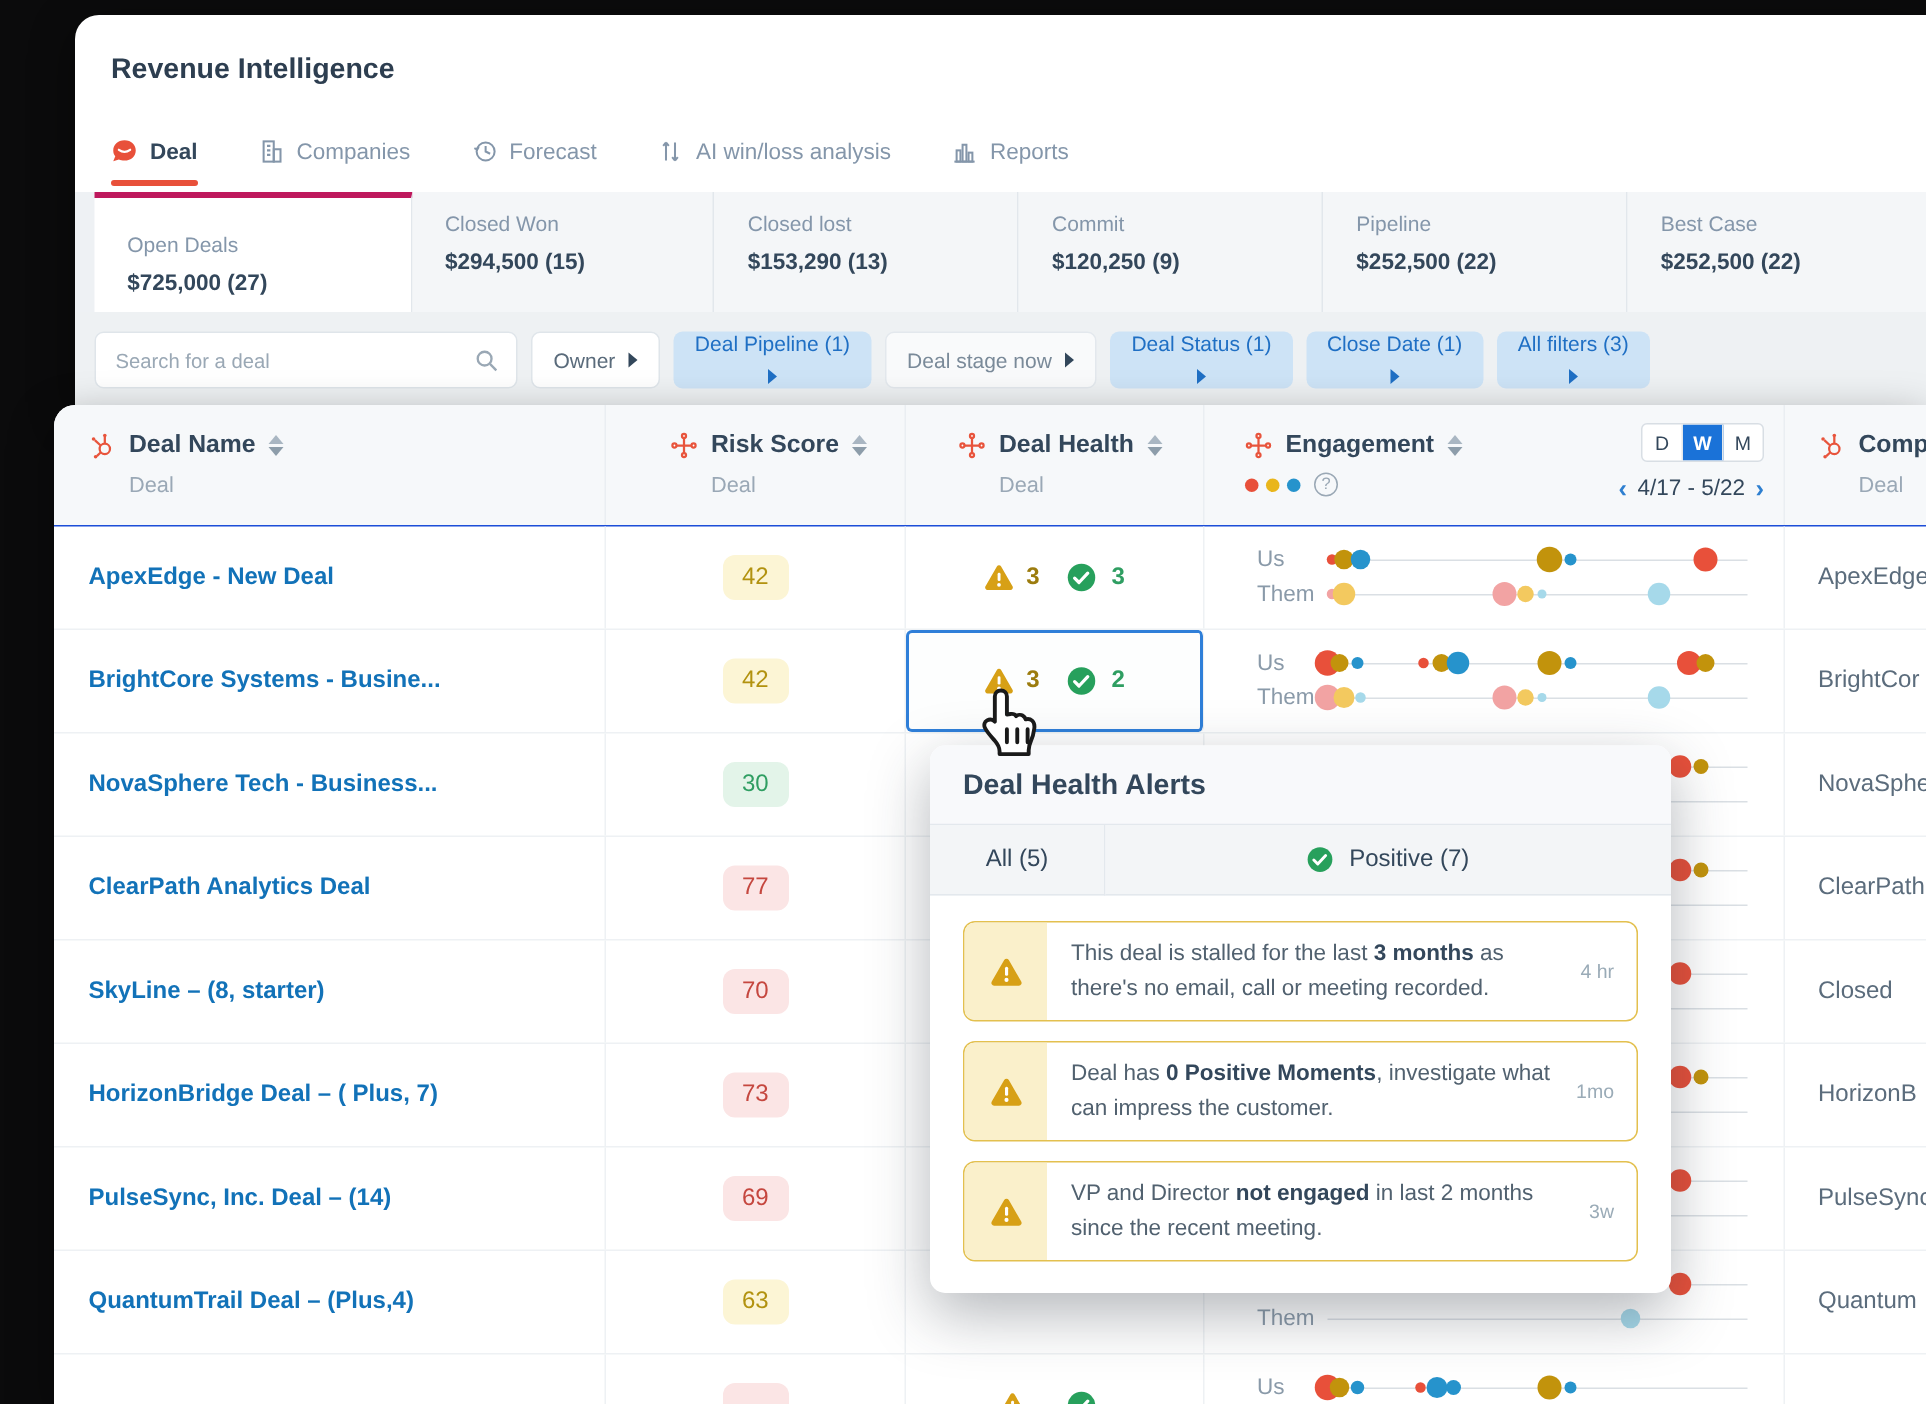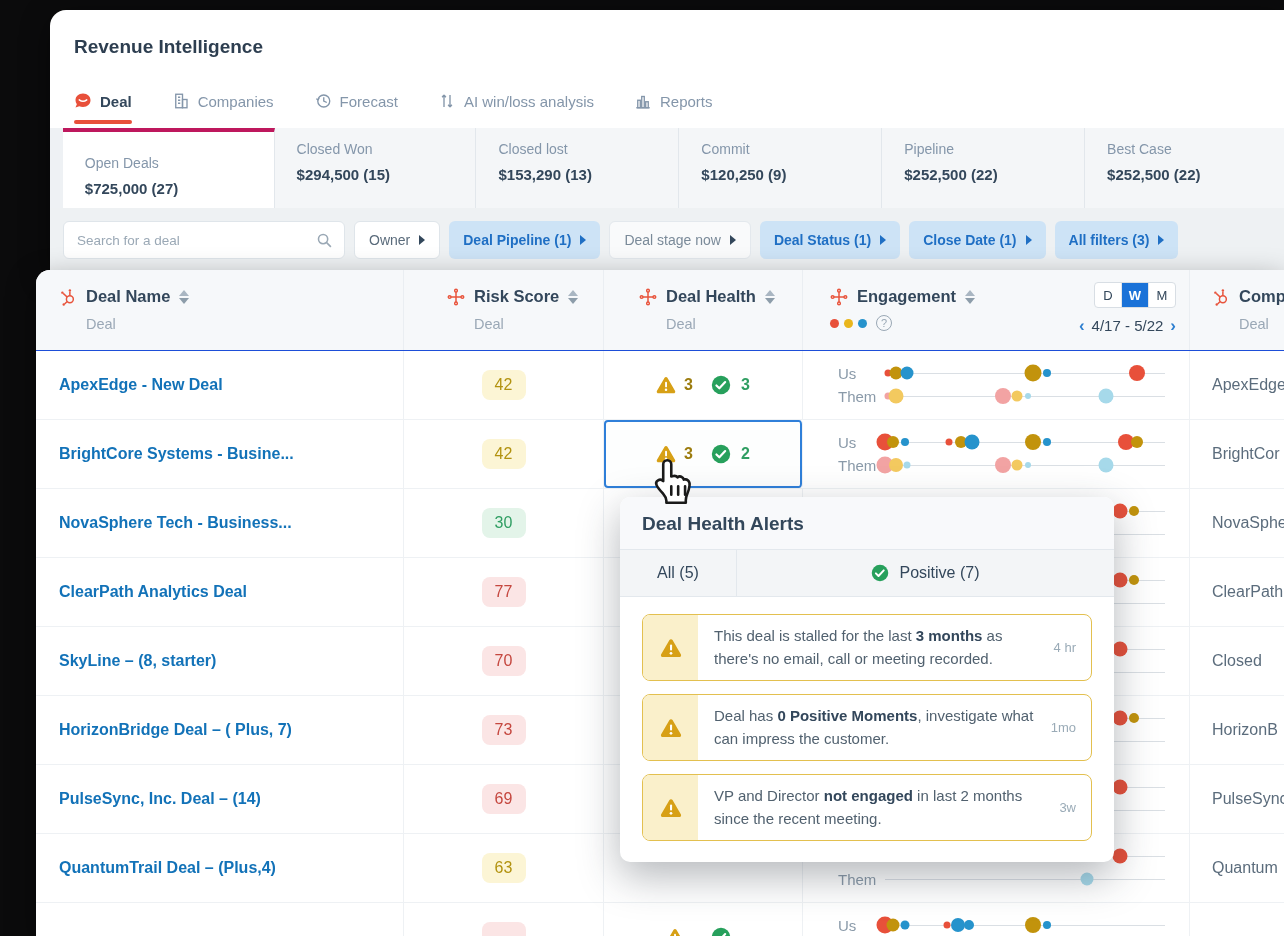--- a/index.html
+++ b/index.html
@@ -24,21 +24,21 @@
   
   .filterbar{position:absolute;left:0;right:0;top:198px;height:64px;background:#eef1f3;display:flex;align-items:center;gap:9px;padding-left:13px;box-sizing:border-box;}
   .search{width:282px;height:38px;background:#fff;border:1px solid #dfe5ea;border-radius:6px;position:relative;box-sizing:border-box;}
   .search input{border:0;outline:0;background:transparent;width:240px;height:36px;padding:0 0 0 13px;font-size:13.5px;color:#516273;font-family:inherit;}
   .search input::placeholder{color:#9aa8b5;}
   .search .mag{position:absolute;right:11px;top:10px;}
   .fbtn{height:38px;display:inline-flex;align-items:center;gap:9px;padding:0 14px;border-radius:6px;font-size:14px;cursor:pointer;box-sizing:border-box;white-space:nowrap;}
   .fbtn .caret{width:0;height:0;border-top:5px solid transparent;border-bottom:5px solid transparent;border-left:6px solid currentColor;display:inline-block;}
   .fbtn.white{background:#fff;border:1px solid #dfe5ea;color:#5a6b7b;}
   .fbtn.plain{background:#f9fafb;border:1px solid #e3e8ed;color:#7a8a99;}
-  .fbtn.blue{background:#cde3f6;color:#1f6fc4;font-weight:700;}
+  .fbtn.blue{background:#cde3f6;color:#1f6fc4;font-weight:400;flex-direction:column;}
   
   .table-card{position:absolute;left:36px;top:270px;width:1248px;height:666px;background:#fff;
               border-top-left-radius:14px;box-shadow:0 10px 30px rgba(0,0,0,.4);overflow:hidden;}
   .thead{height:81px;background:#f6f8fa;border-bottom:1px solid #1d4ed8;display:flex;box-sizing:border-box;}
   .hcell{box-sizing:border-box;border-right:1px solid #eaeef2;padding-top:17px;position:relative;}
   .hcell:last-child{border-right:0;}
   .h-name{width:368px;padding-left:23px;}
   .h-risk{width:200px;padding-left:43px;}
   .h-health{width:199px;padding-left:35px;}
   .h-eng{width:387px;padding-left:27px;}

